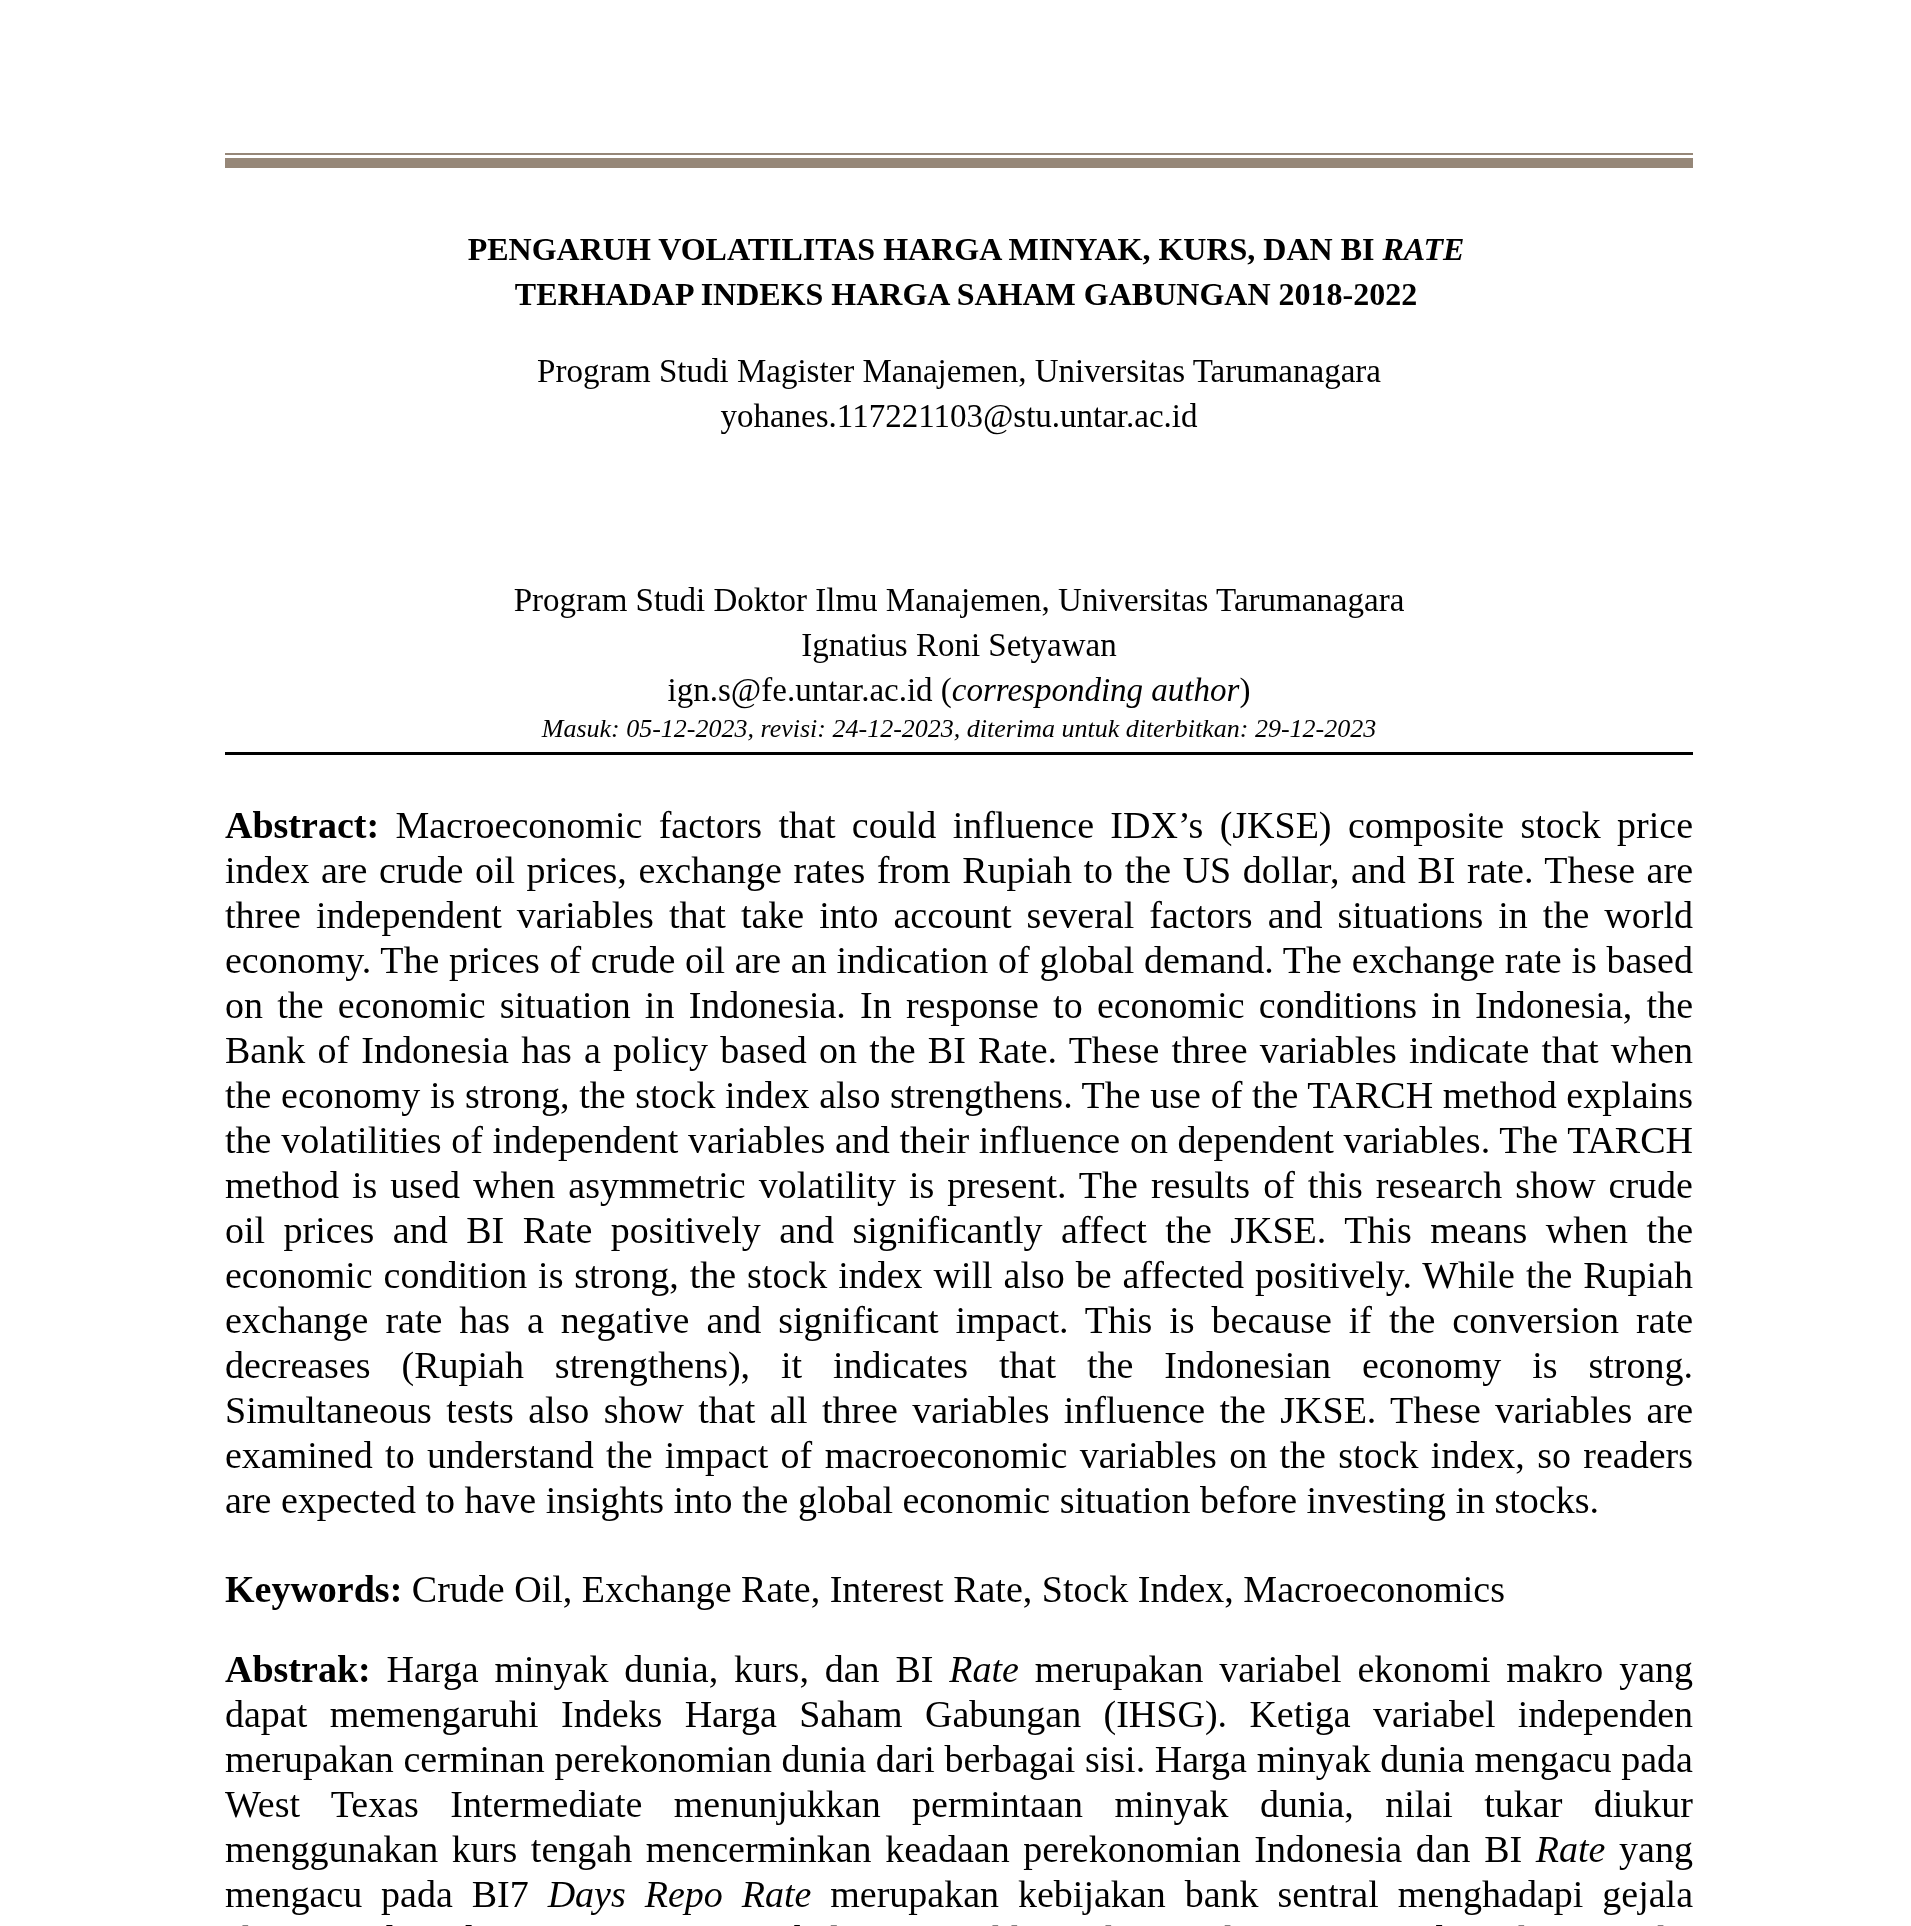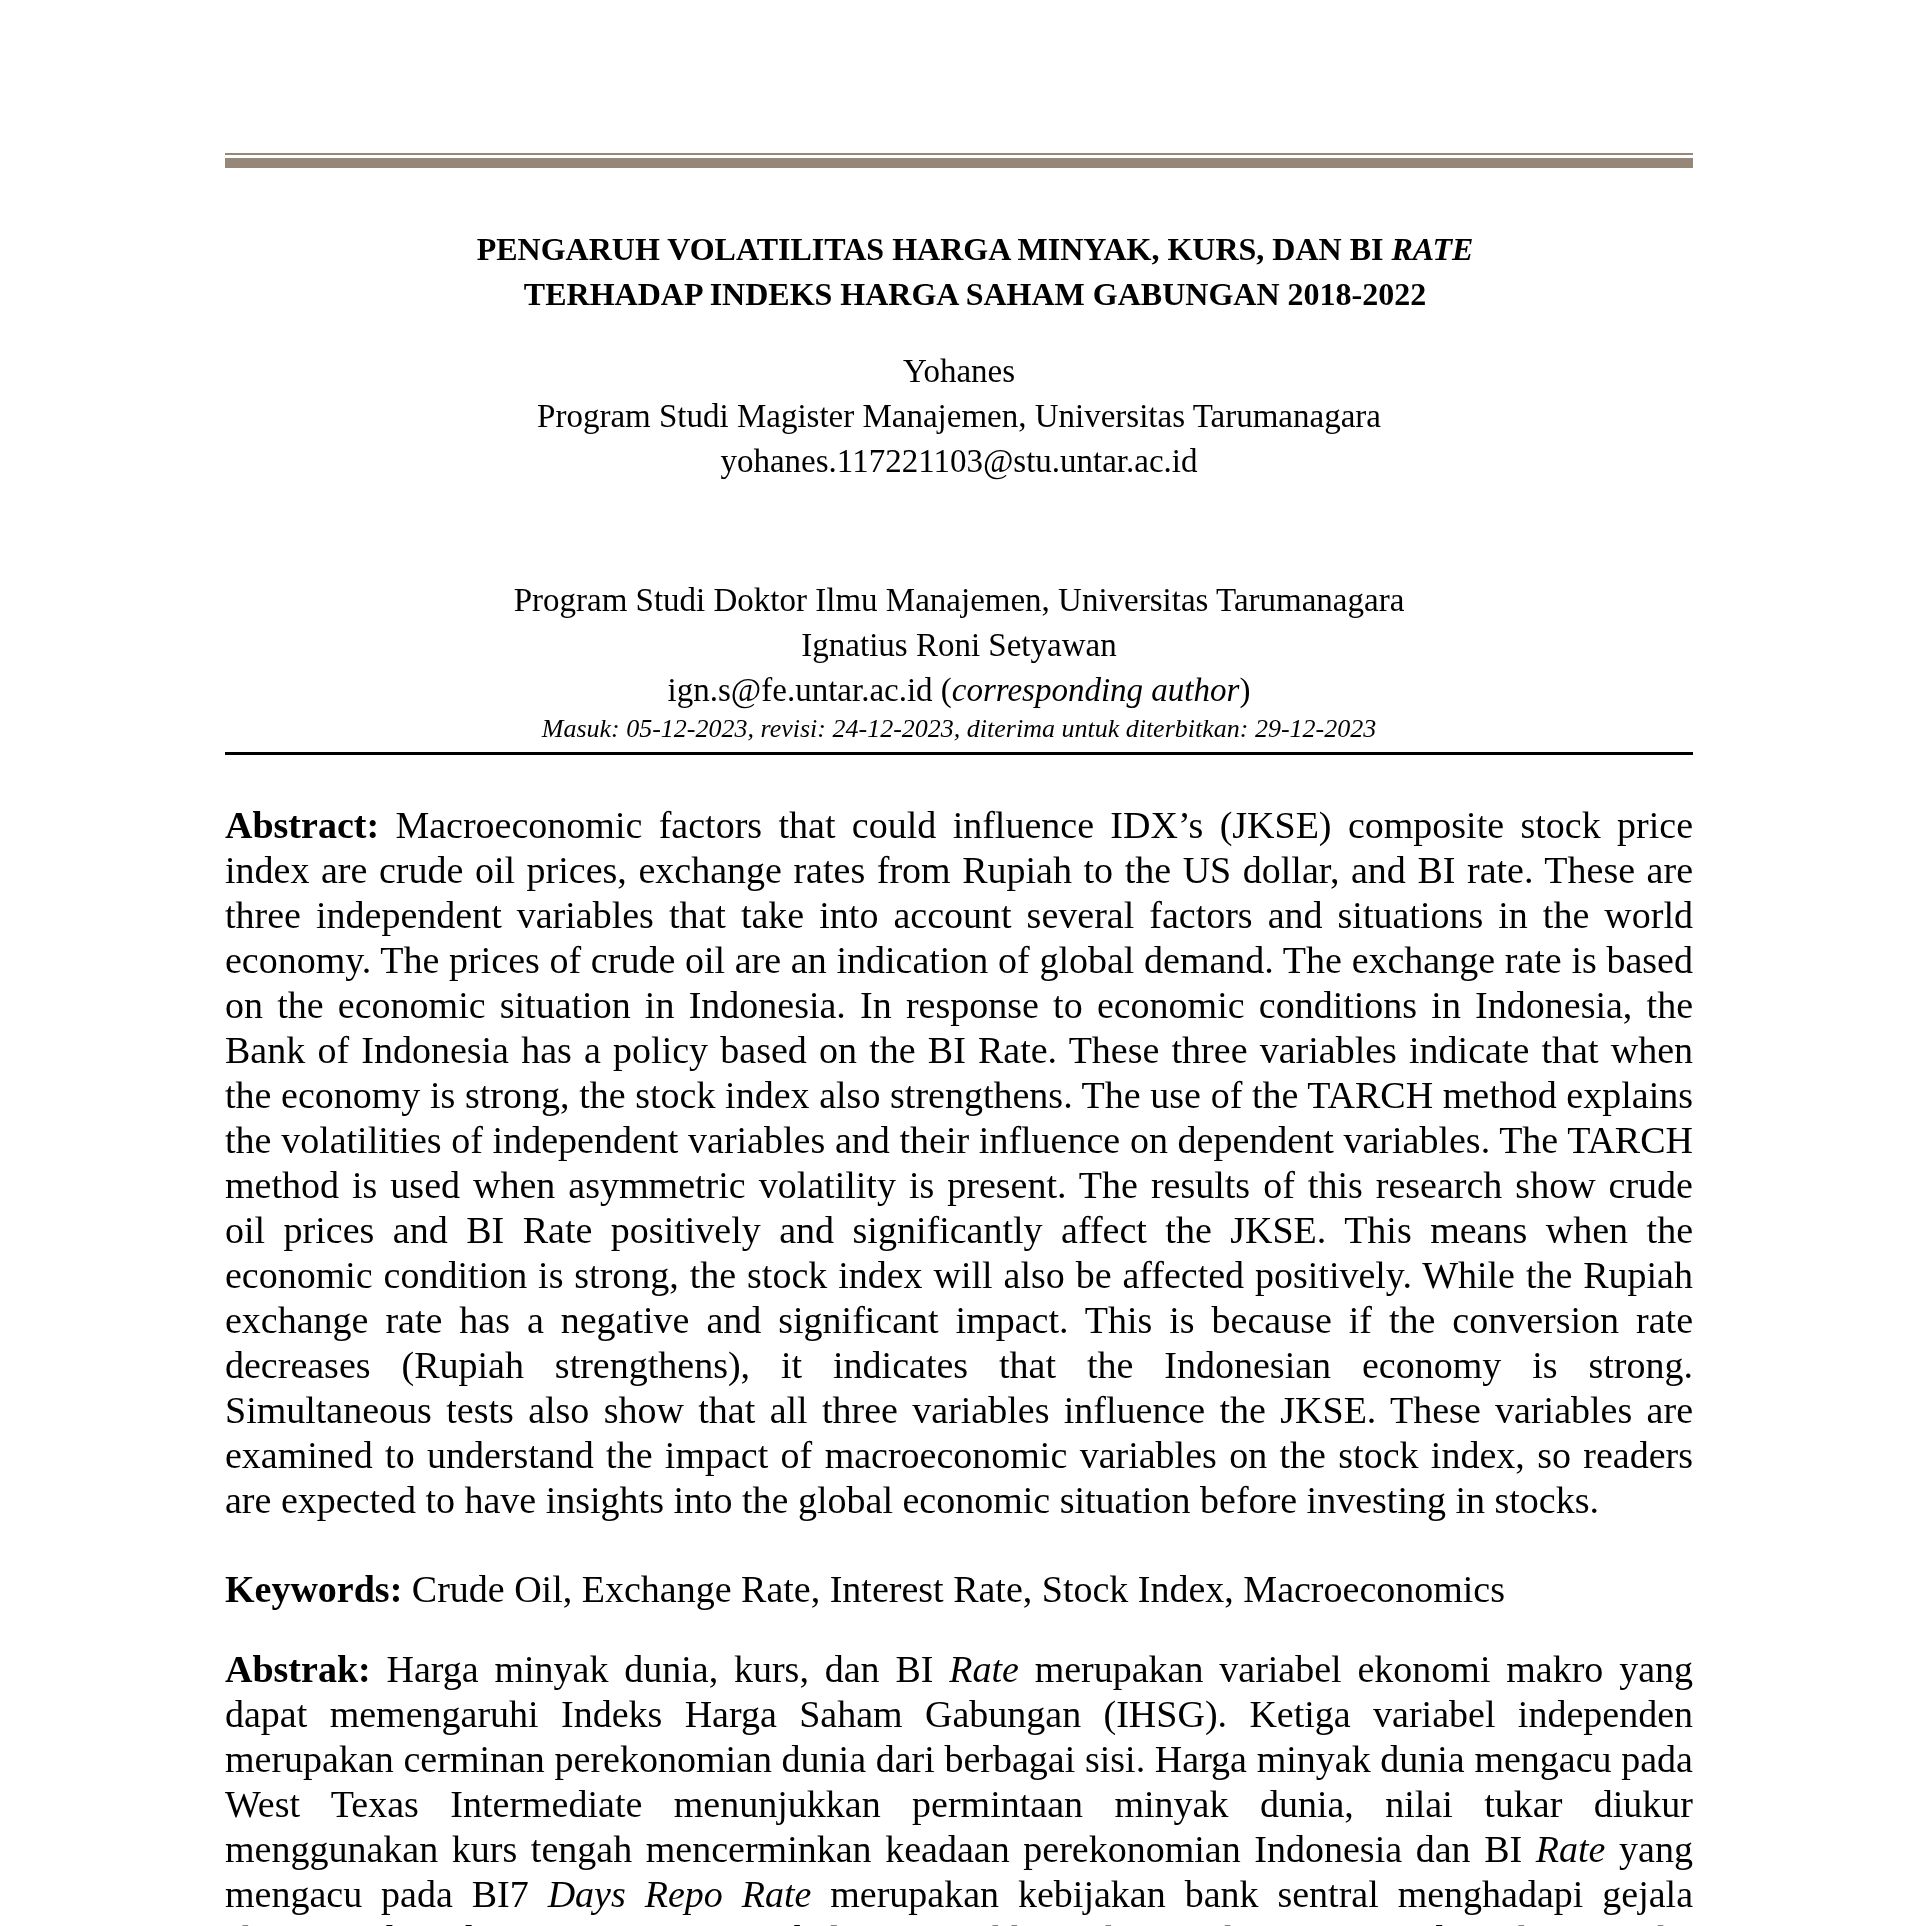--- a/index.html
+++ b/index.html
@@ -3,21 +3,21 @@
 <meta charset="utf-8">
 <style>
   html, body { margin: 0; padding: 0; background: #ffffff; }
   body { width: 1911px; height: 2703px; position: relative; overflow: hidden;
          font-family: "Liberation Serif", "DejaVu Serif", serif; color: #000; }
   .page { position: absolute; left: 225px; top: 0; width: 1468px; }
 
   .top-rule-thin { position: absolute; left: 0; top: 153px; width: 1468px; height: 2.3px; background: #968778; }
   .top-rule-thick { position: absolute; left: 0; top: 158px; width: 1468px; height: 9.6px; background: #968778; }
 
-  .title { position: absolute; left: 16px; top: 227px; width: 1468px; text-align: center;
+  .title { position: absolute; left: 7px; top: 227px; width: 1468px; text-align: center;
            font-weight: bold; font-size: 32px; line-height: 45px; }
   .title i { font-style: italic; }
 
   .author-block { position: absolute; left: 0; width: 1468px; text-align: center;
                   font-size: 33px; line-height: 45px; }
   .author-1 { top: 349px; }
   .author-line { display: block; }
   .author-block i { }
 
   .dates { position: absolute; left: 0; top: 711px; width: 1468px; text-align: center;
@@ -39,21 +39,20 @@
 
   <div class="top-rule-thin"></div>
   <div class="top-rule-thick"></div>
 
   <div class="title">
     <div><span>PENGARUH VOLATILITAS HARGA MINYAK, KURS, DAN BI </span><i>RATE</i></div>
     <div>TERHADAP INDEKS HARGA SAHAM GABUNGAN 2018-2022</div>
   </div>
 
   <div class="author-block author-1" style="top:349px;">
-    <span class="author-line">Yohanes</span>
     <span class="author-line">Program Studi Magister Manajemen, Universitas Tarumanagara</span>
     <span class="author-line">yohanes.117221103@stu.untar.ac.id</span>
   </div>
 
   <div class="author-block" style="top:578px;">
     <span class="author-line">Program Studi Doktor Ilmu Manajemen, Universitas Tarumanagara</span>
     <span class="author-line">Ignatius Roni Setyawan</span>
     <span class="author-line"><span>ign.s@fe.untar.ac.id</span><span> (</span><i>corresponding author</i><span>)</span></span>
   </div>
 

